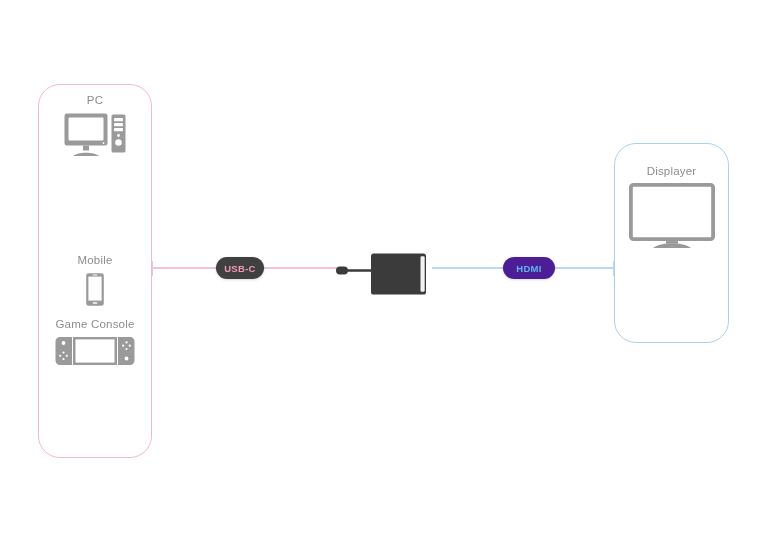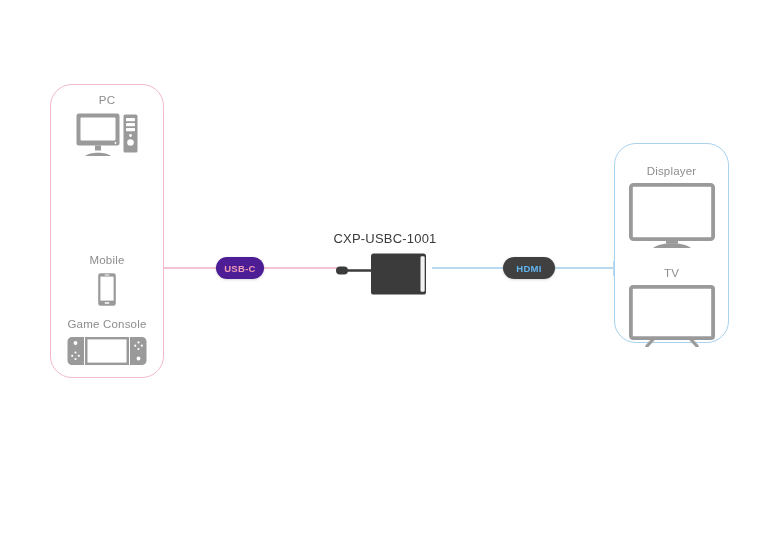--- a/index.html
+++ b/index.html
@@ -27,23 +27,22 @@
   .panel {
     position: absolute;
     border-radius: 22px;
     background: #ffffff;
     box-sizing: border-box;
   }
   #source-panel {
     left: 38px;
     top: 84px;
     width: 114px;
-    height: 294px;
+    height: 374px;
     border: 1.4px solid #f2b9cb;
-    margin-left: 12px;
   }
   #sink-panel {
     left: 614px;
     top: 143px;
     width: 115px;
     height: 200px;
     border: 1.4px solid #a8d2ee;
   }
 
   
@@ -90,28 +89,28 @@
     box-shadow: 0 1px 3px rgba(0,0,0,0.13), 0 0 0 0.6px rgba(0,0,0,0.03);
     font-size: 9.5px;
     font-weight: bold;
     letter-spacing: 0.3px;
   }
   #badge-usbc {
     left: 216px;
     top: 257px;
     width: 48px;
     color: #ef9ab8;
-    background: #4c1d95;
+    background: #404040;
   }
   #badge-hdmi {
     left: 503px;
     top: 257px;
     width: 52px;
     color: #63b3ef;
-    background: #404040;
+    background: #4c1d95;
   }
 
   
   #adapter {
     position: absolute;
     left: 336px;
     top: 252px;
     width: 96px;
     height: 44px;
   }
@@ -201,38 +200,29 @@
 
     <div class="device" style="top:20px;">
       <div class="device-label">Displayer</div>
       <svg class="device-art" width="86" height="66" viewBox="0 0 86 66" fill="none">
         <rect x="1.9" y="1.9" width="82.2" height="54.2" rx="2.6" fill="#ffffff" stroke="#9a9a9a" stroke-width="3.8"></rect>
         <rect x="37" y="56" width="12" height="4.6" fill="#9a9a9a"></rect>
         <path d="M24 65 C31 58.5, 55 58.5, 62 65 Z" fill="#9a9a9a"></path>
       </svg>
     </div>
 
-    <div class="device" style="top:122px;">
-      <div class="device-label">TV</div>
-      <svg class="device-art" width="86" height="62" viewBox="0 0 86 62" fill="none">
-        <rect x="1.9" y="1.9" width="82.2" height="51.2" rx="2.2" fill="#ffffff" stroke="#9a9a9a" stroke-width="3.8"></rect>
-        <path d="M18 61 L25 53.5" stroke="#9a9a9a" stroke-width="3.2" stroke-linecap="round"></path>
-        <path d="M68 61 L61 53.5" stroke="#9a9a9a" stroke-width="3.2" stroke-linecap="round"></path>
-      </svg>
-    </div>
   </div>
 
   <div class="badge" id="badge-usbc">
     <span>USB-C</span>
   </div>
   <div class="badge" id="badge-hdmi">
     <span>HDMI</span>
   </div>
 
-  <div id="adapter-title">CXP-USBC-1001</div>
 
   <div id="adapter">
     <svg width="96" height="44" viewBox="0 0 96 44" fill="none">
 
       <rect x="0" y="14.5" width="12" height="8" rx="4" fill="#3b3b3b"></rect>
 
       <rect x="11" y="17.2" width="25" height="2.6" rx="1.3" fill="#3b3b3b"></rect>
 
       <rect x="35" y="1.5" width="55" height="41" rx="2.6" fill="#3b3b3b"></rect>
 

